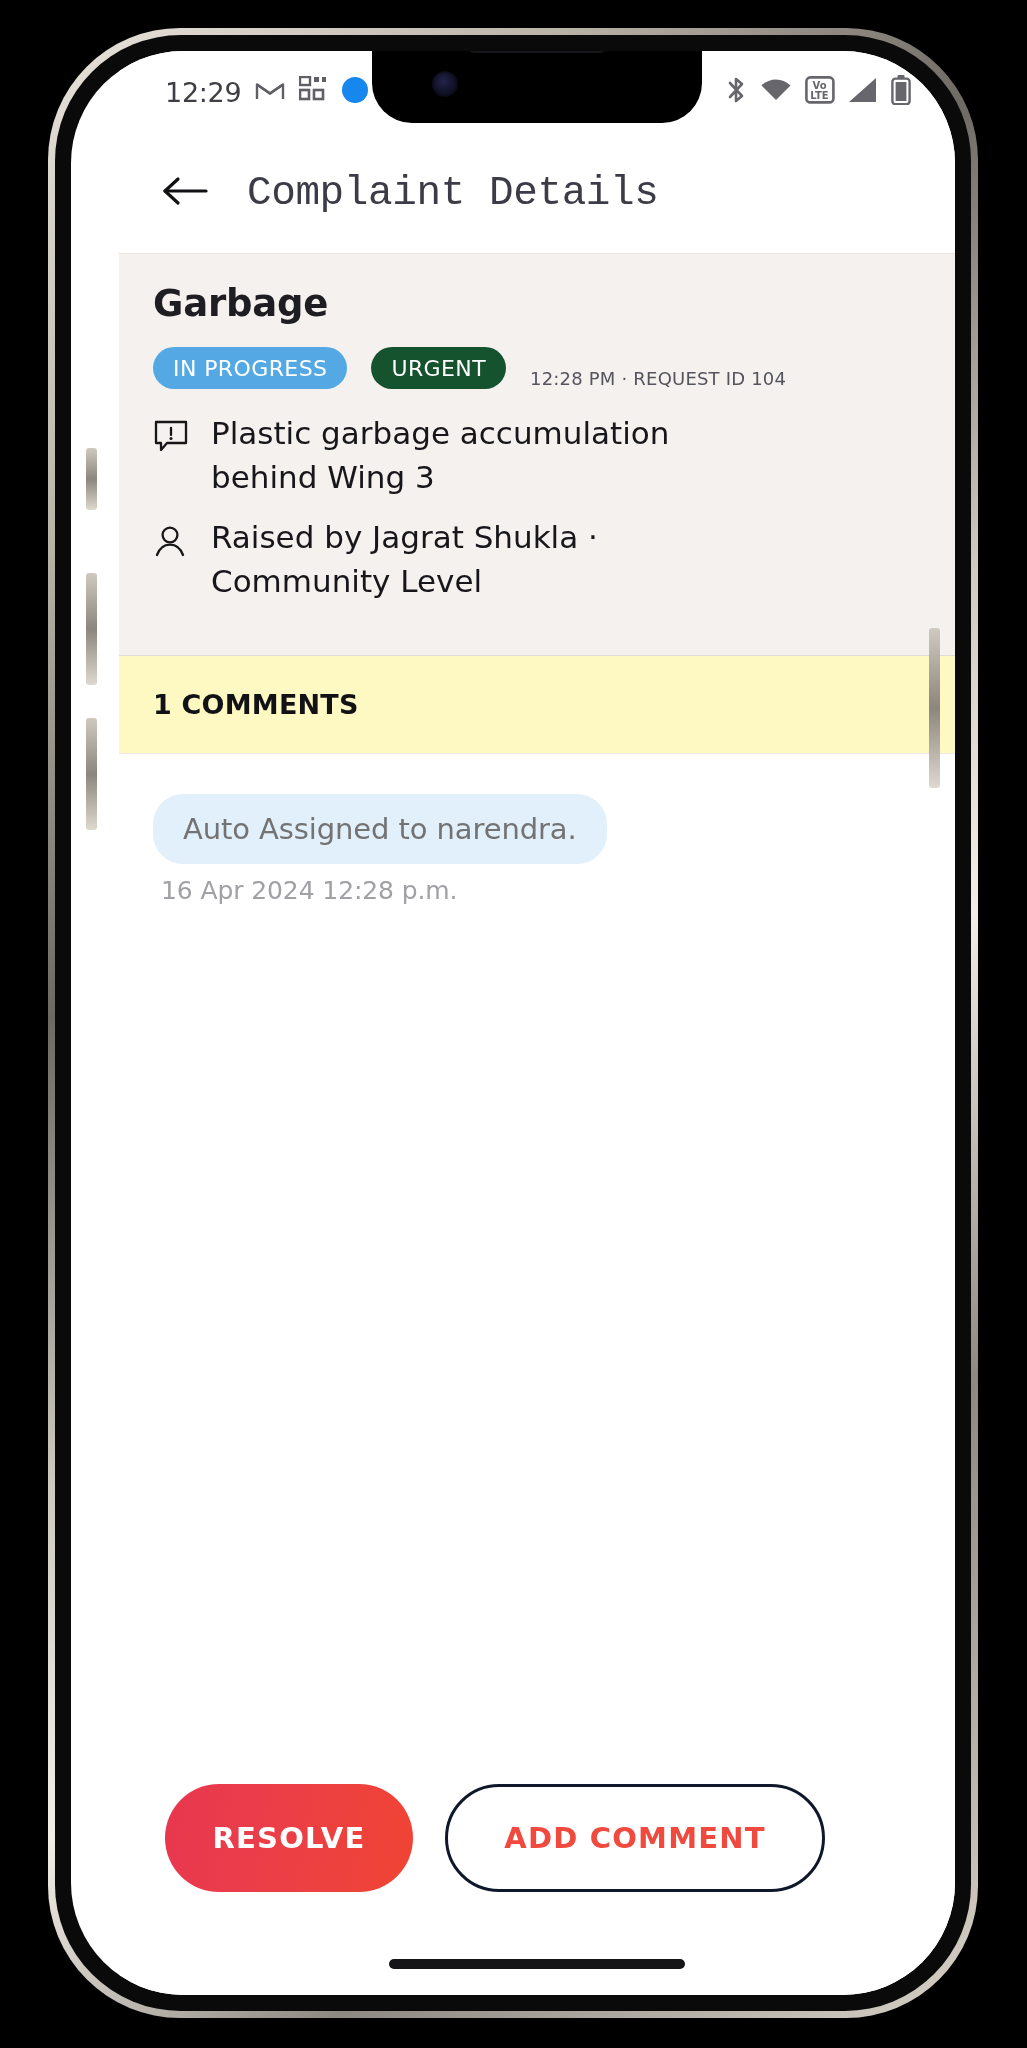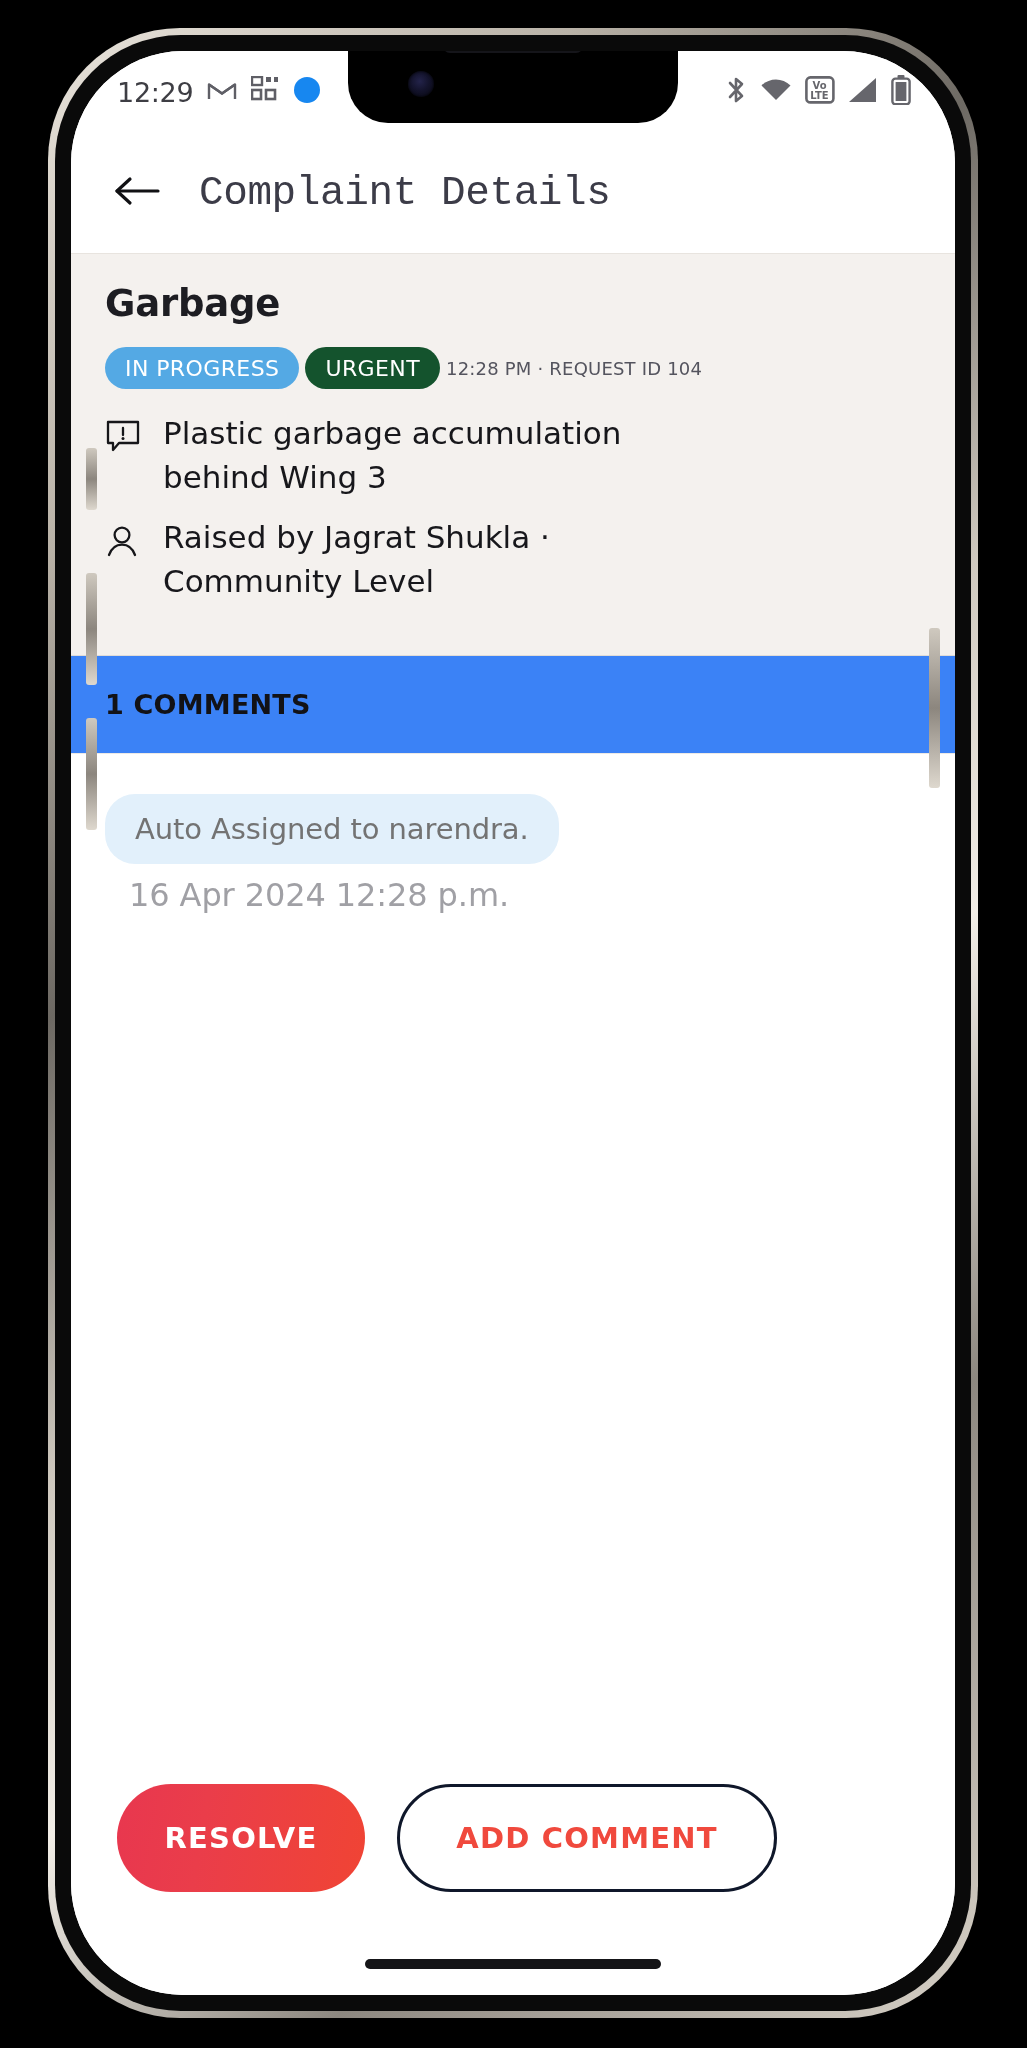--- a/index.html
+++ b/index.html
@@ -29,20 +29,21 @@
     border-radius: 126px;
     background: #0a0a0a;
     padding: 16px;
   }
   .screen {
     position: relative;
     width: 100%; height: 100%;
     border-radius: 112px;
     background: #ffffff;
     overflow: hidden;
+    padding-left: 48px;
   }
   
   .btn-side {
     position: absolute;
     background: linear-gradient(180deg,#cfc9bf,#8c867e 50%,#ded8ce);
     border-radius: 3px;
   }
   .btn-mute  { left: 38px; top: 420px;  width: 11px; height: 62px; }
   .btn-volup { left: 38px; top: 545px;  width: 11px; height: 112px; }
   .btn-voldn { left: 38px; top: 690px;  width: 11px; height: 112px; }
@@ -129,22 +130,22 @@
   }
   .card-title {
     font-size: 37px;
     color: #1d1d22;
     font-weight: bold;
     letter-spacing: -0.2px;
     margin-bottom: 22px;
   }
   .meta-row {
     display: flex;
-    align-items: center;
-    gap: 6px;
+    align-items: flex-end;
+    gap: 24px;
     margin-bottom: 22px;
     flex-wrap: nowrap;
   }
   .badge {
     display: inline-flex;
     align-items: center;
     justify-content: center;
     height: 42px;
     padding: 0 20px;
     border-radius: 21px;
@@ -177,21 +178,21 @@
     max-width: 560px;
   }
   .info-row.last { margin-bottom: 18px; }
 
   
   .comments-head {
     height: 98px;
     display: flex;
     align-items: center;
     padding-left: 34px;
-    background: #3b82f6;
+    background: #fef9c3;
     border-bottom: 1px solid #ece9e6;
   }
   .comments-head-label {
     font-size: 27px;
     font-weight: bold;
     color: #121216;
     letter-spacing: 0.2px;
   }
   .comments-body {
     background: #ffffff;
@@ -202,22 +203,22 @@
     display: inline-block;
     background: #e2f0fb;
     border-radius: 30px;
     padding: 18px 30px;
     font-size: 29px;
     color: #737373;
     letter-spacing: -0.1px;
   }
   .bubble-time {
     margin-top: 12px;
-    margin-left: 24px;
-    font-size: 32px;
+    margin-left: 8px;
+    font-size: 25px;
     color: #a0a0a5;
     letter-spacing: -0.1px;
   }
 
   
   .actions {
     display: flex;
     align-items: center;
     gap: 32px;
     padding: 0 44px 0 46px;

